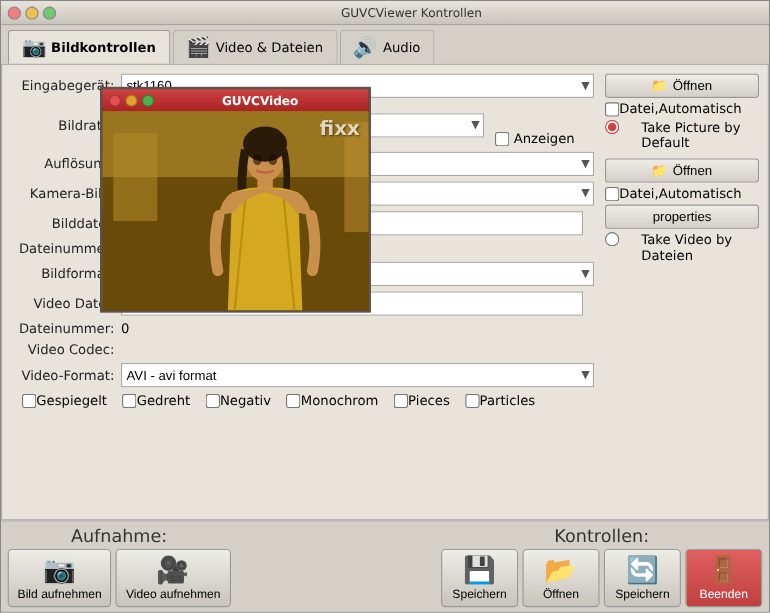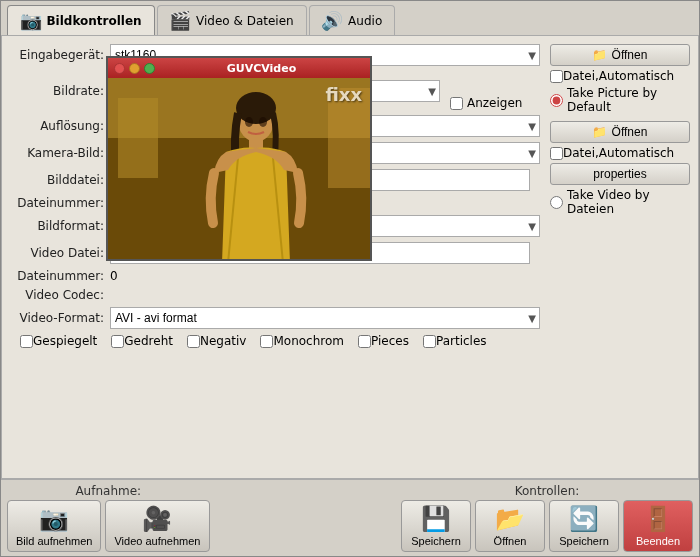--- a/index.html
+++ b/index.html
@@ -166,21 +166,21 @@
       padding: 4px 6px;
       gap: 4px;
       border-top: 1px solid #aaa;
     }
     .bottom-section {
       display: flex;
       flex-direction: column;
       align-items: center;
     }
     .bottom-label {
-      font-size: 12px;
+      font-size: 16px;
       color: #333;
       margin-bottom: 2px;
     }
     .bottom-btns {
       display: flex;
       gap: 4px;
     }
     .bottom-btn {
       display: flex;
       flex-direction: column;
@@ -191,23 +191,23 @@
       border: 1px solid #999;
       border-radius: 4px;
       cursor: pointer;
       font-size: 11px;
       min-width: 70px;
     }
     .btn-icon { font-size: 24px; }
     
     .video-popup {
       position: absolute;
-      left: 104px;
+      left: 89px;
       top: 20px;
-      width: 266px;
+      width: 246px;
       height: 205px;
       background: #7f1d1d;
       border: 2px solid #555;
       z-index: 100;
       display: flex;
       flex-direction: column;
     }
     .video-titlebar {
       background: linear-gradient(to bottom, #cc4444, #aa2222);
       height: 20px;
@@ -244,32 +244,38 @@
       right: 8px;
       top: 6px;
       color: white;
       font-size: 18px;
       font-weight: bold;
       text-shadow: 1px 1px 2px rgba(0,0,0,0.8);
       opacity: 0.7;
     }
     .radio-row {
       display: flex;
-      align-items: center;
-      gap: 4px;
+      align-items: flex-start;
+      gap: 20px;
       font-size: 12px;
     }
     input[type="radio"] { accent-color: #cc4444; }
     input[type="checkbox"] { accent-color: #666; }
   </style>
 </head>
 <body>
 
 <div class="window">
 
+  <div class="titlebar">
+    <span class="titlebar-btn close"></span>
+    <span class="titlebar-btn min"></span>
+    <span class="titlebar-btn max"></span>
+    <span class="titlebar-title">GUVCViewer Kontrollen</span>
+  </div>
 
   <div class="tabs">
     <div class="tab active">
       <span class="tab-icon">📷</span>
       <span>Bildkontrollen</span>
     </div>
     <div class="tab">
       <span class="tab-icon">🎬</span>
       <span>Video &amp; Dateien</span>
     </div>

